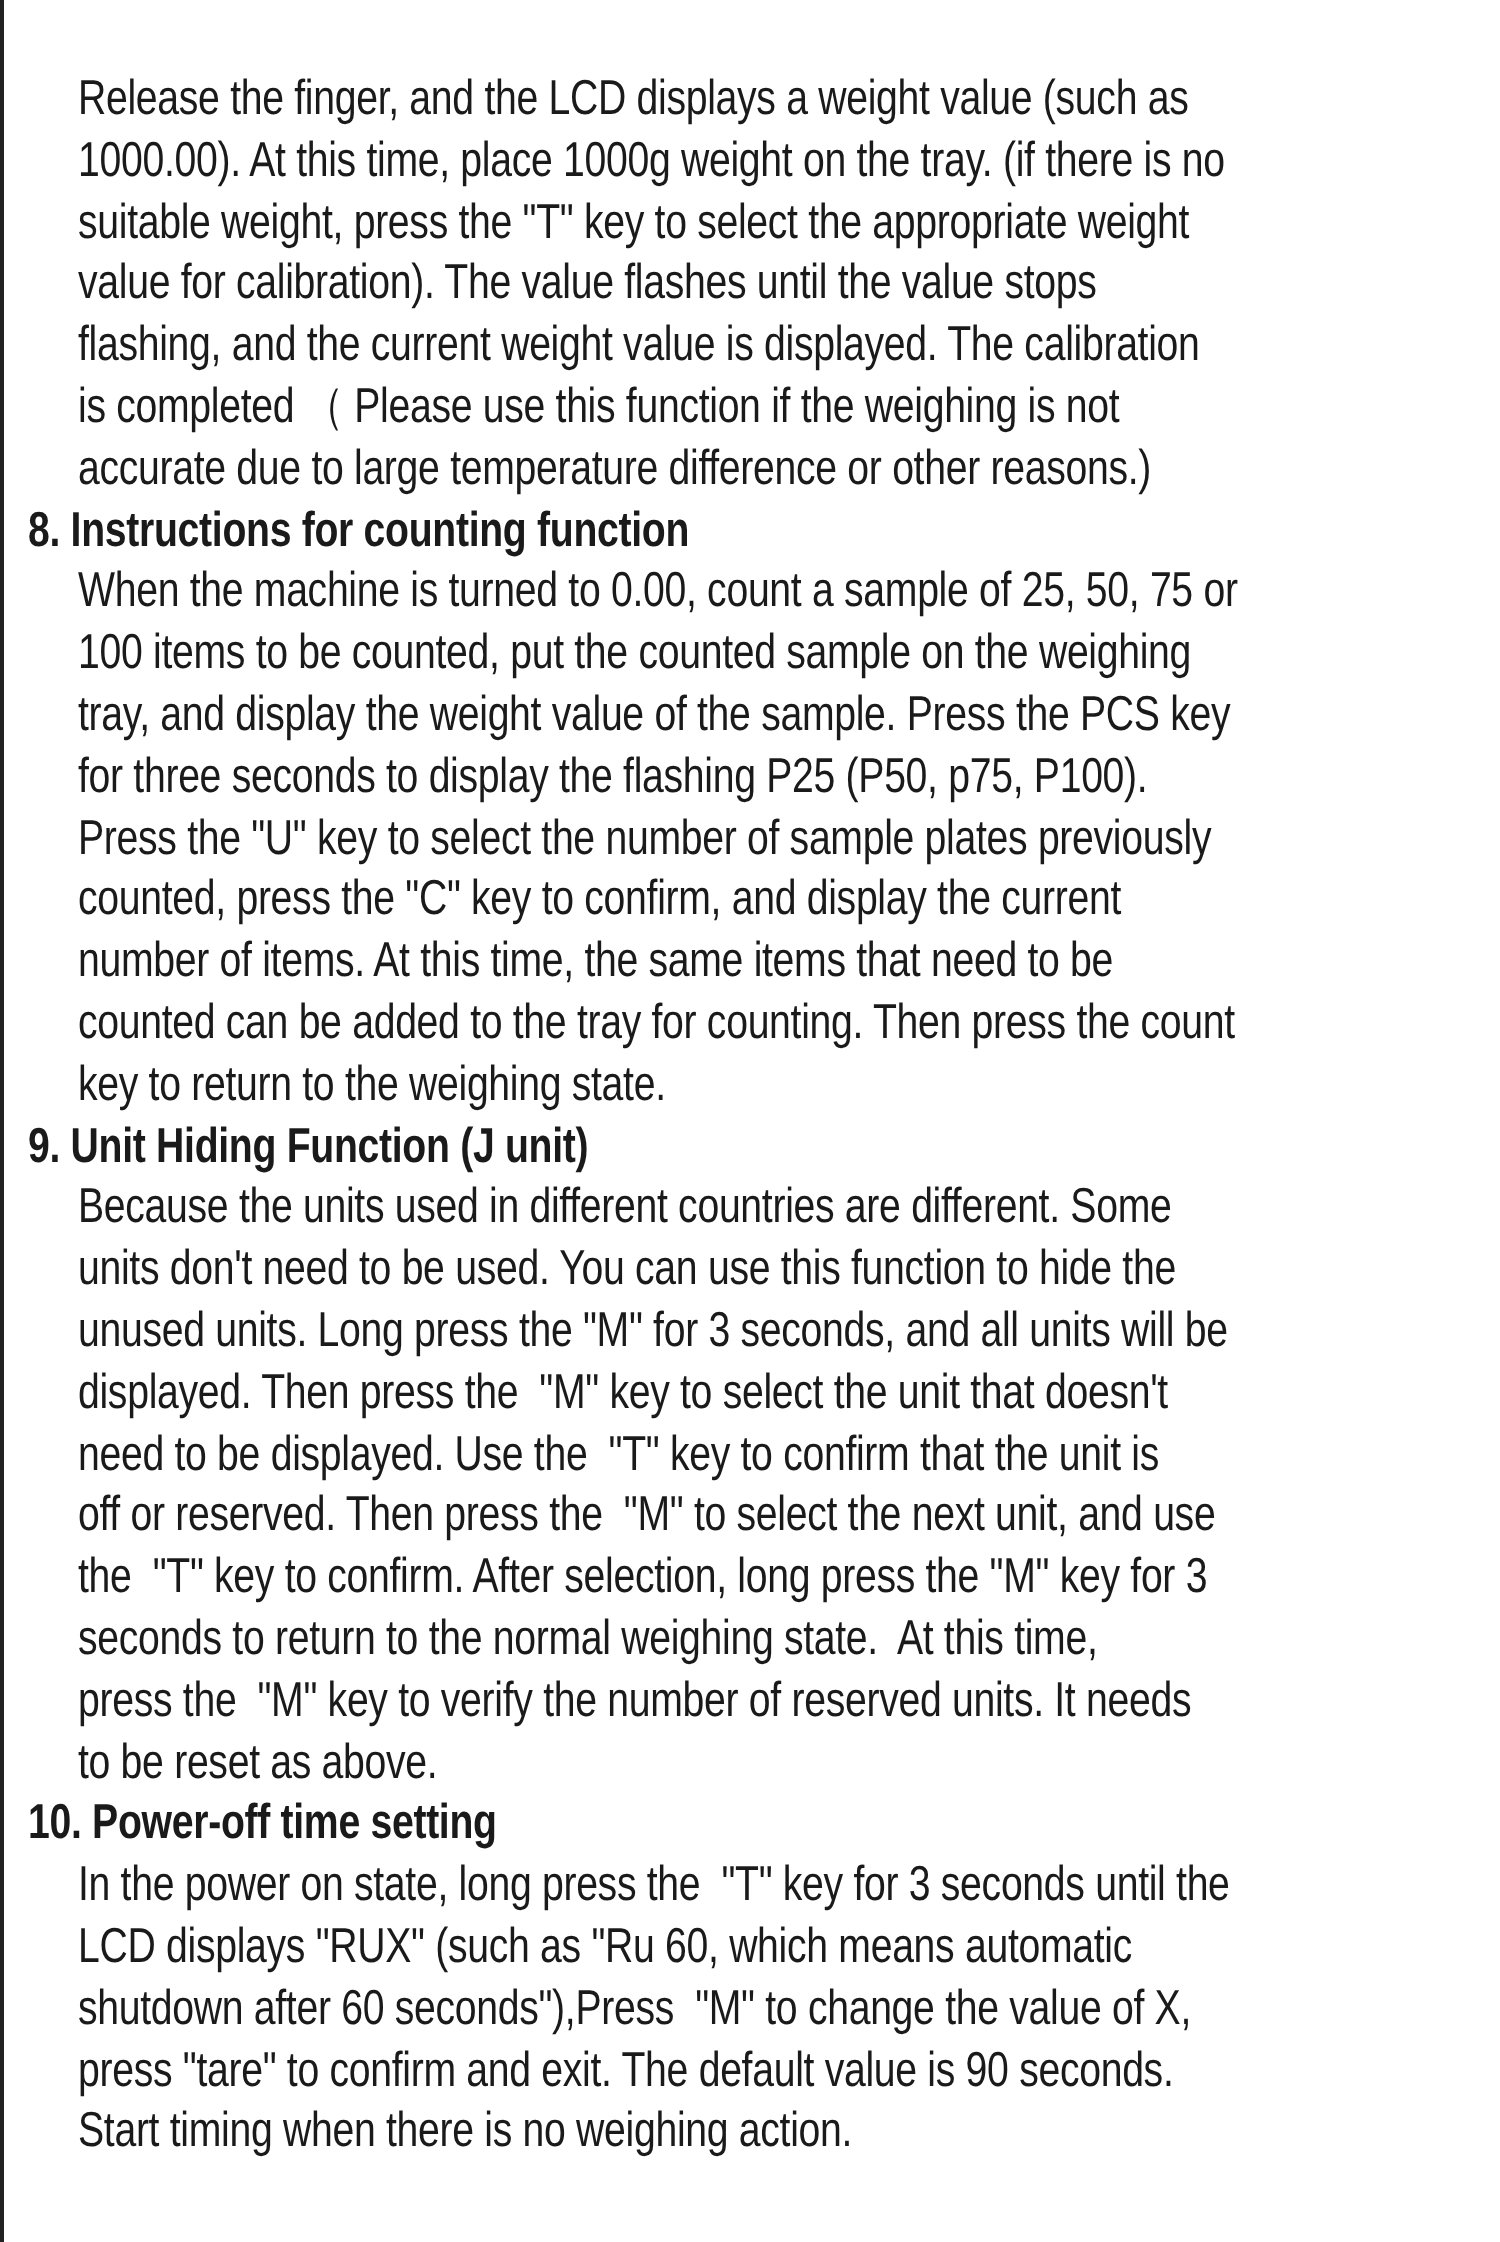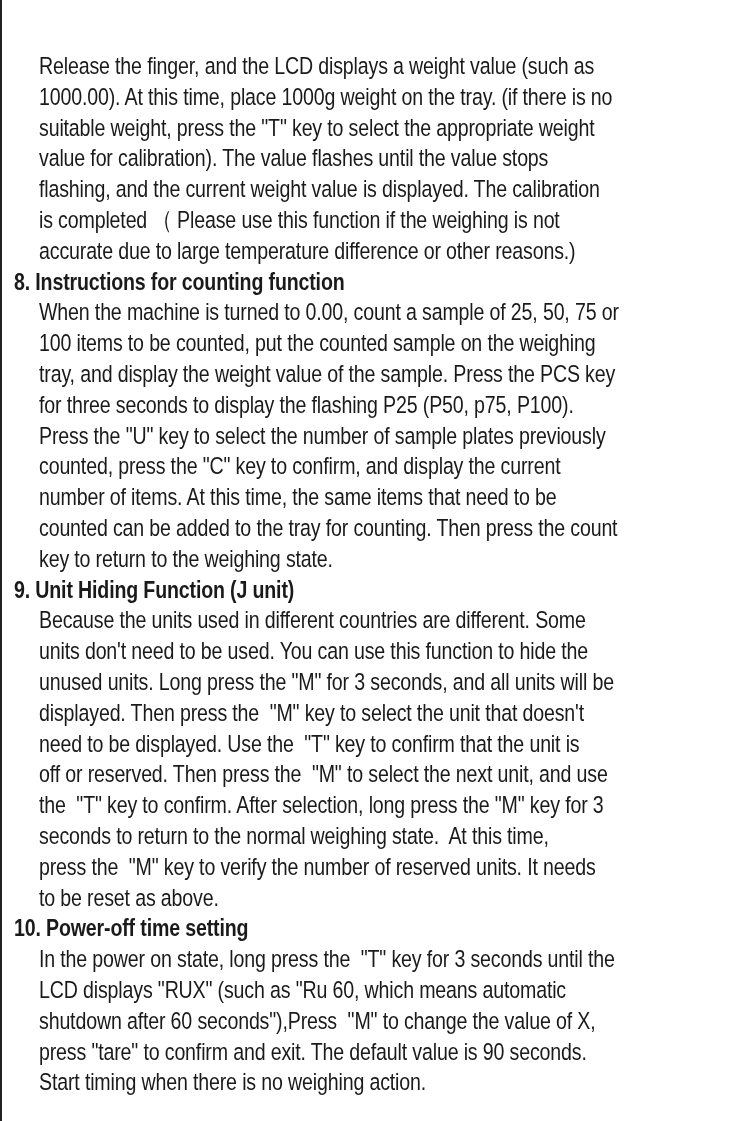--- a/index.html
+++ b/index.html
@@ -19,21 +19,21 @@
     position: absolute;
     left: 0;
     top: 0;
     width: 2px;
     height: 1121px;
     background: #222222;
   }
   .doc {
     position: absolute;
     left: 0;
-    top: 51px;
+    top: 35px;
     width: 750px;
   }
   .line {
     position: relative;
     height: 30.8px;
     line-height: 30.8px;
     white-space: pre;
     font-size: 24.5px;
     transform-origin: 0 50%;
     transform: scaleX(0.80);

